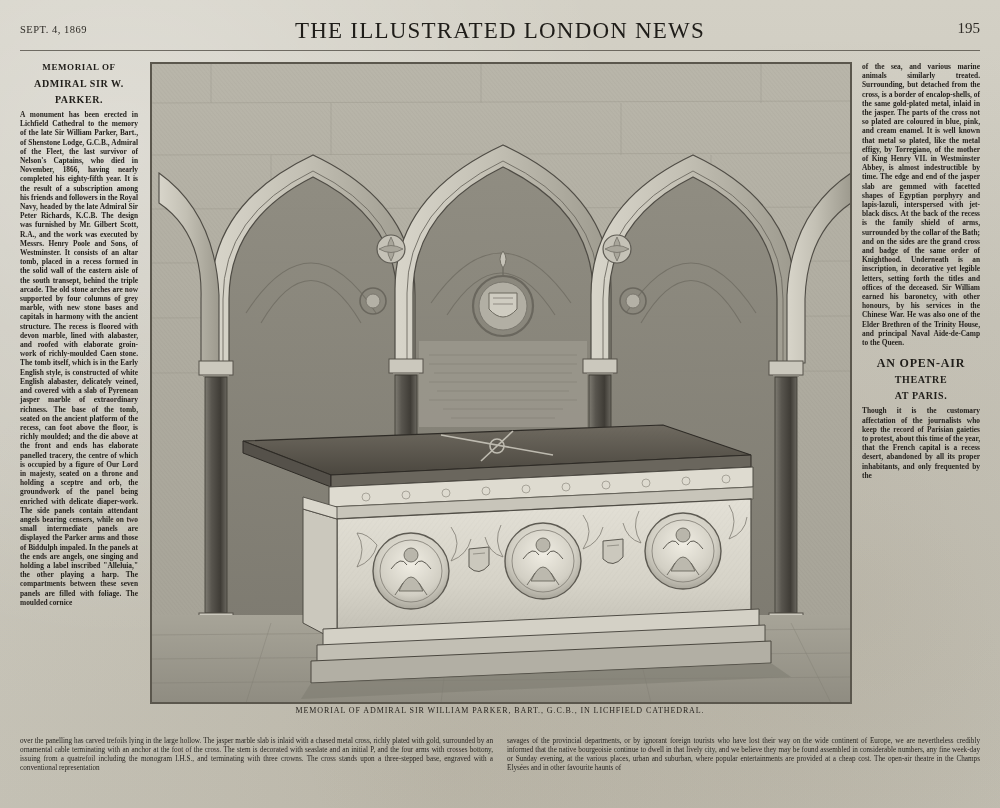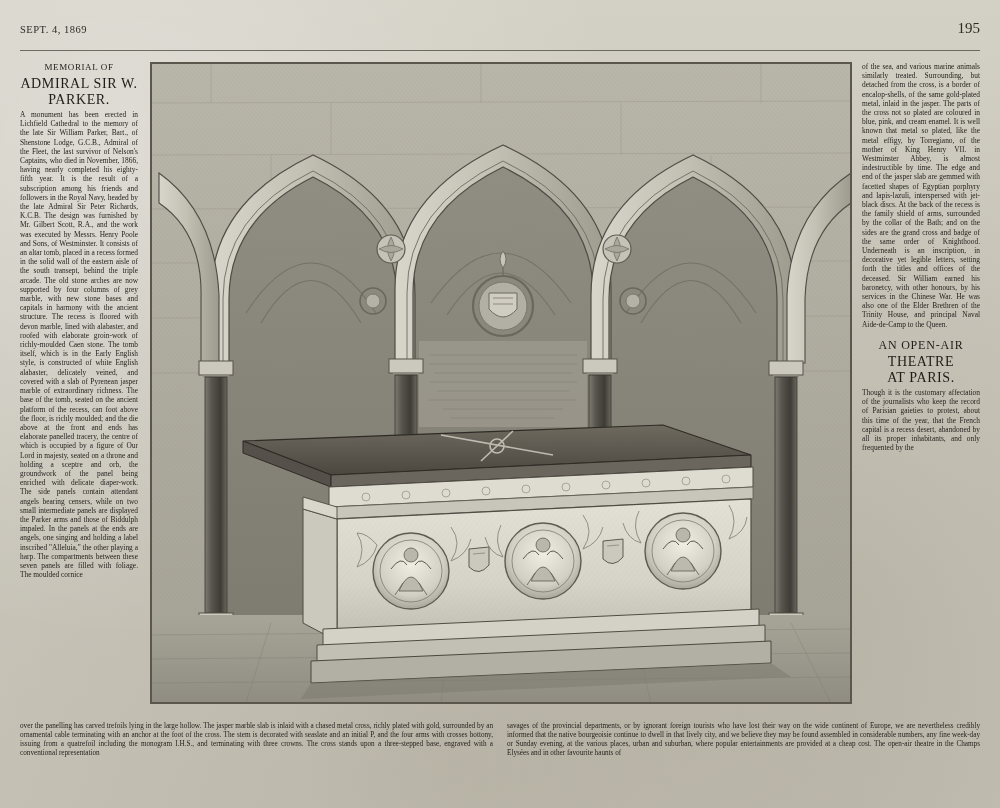--- a/index.html
+++ b/index.html
@@ -84,20 +84,21 @@
 
   
   .col {
     position: absolute;
     font-size: 7.4px;
     line-height: 9.2px;
     text-align: justify;
     color: #26231f;
     -webkit-hyphens: auto;
     hyphens: auto;
+    font-weight: bold;
   }
   .col p { margin: 0 0 4px 0; text-indent: 6px; }
   .col p.noindent { text-indent: 0; }
 
   .col-left {
     left: 20px;
     top: 62px;
     width: 118px;
   }
   .col-right {
@@ -107,21 +108,21 @@
   }
   .head {
     text-align: center;
     font-size: 9px;
     letter-spacing: 0.6px;
     line-height: 11px;
     margin: 0 0 5px 0;
     color: #1f1d19;
     text-transform: uppercase;
   }
-  .head.small { font-size: 14px; }
+  .head.small { font-size: 10px; }
   .head2 {
     text-align: center;
     font-size: 12px;
     letter-spacing: 0.8px;
     line-height: 12px;
     margin: 10px 0 5px 0;
     color: #1f1d19;
     text-transform: uppercase;
   }
 
@@ -159,34 +160,36 @@
     gap: 14px;
   }
   .bottom .bcol {
     flex: 1 1 0;
     font-size: 7.2px;
     line-height: 9px;
     text-align: justify;
     color: #26231f;
     -webkit-hyphens: auto;
     hyphens: auto;
+    margin-top: 15px;
   }
   .bottom .bcol p { margin: 0; text-indent: 6px; }
   .bottom .bcol p.noindent { text-indent: 0; }
 
   
   svg.engraving { display: block; }
 </style>
 </head>
 <body>
 
 <div class="page">
 
   <div class="masthead">
     <div class="issue-date">Sept. 4, 1869</div>
+    <div class="paper-title">THE ILLUSTRATED LONDON NEWS</div>
     <div class="page-number">195</div>
   </div>
   <div class="rule"></div>
 
   <div class="col col-left">
     <div class="head">MEMORIAL OF</div>
     <div class="head small">ADMIRAL SIR W.</div>
     <div class="head small">PARKER.</div>
     <p class="noindent">A monument has been erected in Lichfield Cathedral to the memory of the late Sir William Parker, Bart., of Shenstone Lodge, G.C.B., Admiral of the Fleet, the last survivor of Nelson's Captains, who died in November, 1866, having nearly completed his eighty-fifth year. It is the result of a subscription among his friends and followers in the Royal Navy, headed by the late Admiral Sir Peter Richards, K.C.B. The design was furnished by Mr. Gilbert Scott, R.A., and the work was executed by Messrs. Henry Poole and Sons, of Westminster. It consists of an altar tomb, placed in a recess formed in the solid wall of the eastern aisle of the south transept, behind the triple arcade. The old stone arches are now supported by four columns of grey marble, with new stone bases and capitals in harmony with the ancient structure. The recess is floored with devon marble, lined with alabaster, and roofed with elaborate groin-work of richly-moulded Caen stone. The tomb itself, which is in the Early English style, is constructed of white English alabaster, delicately veined, and covered with a slab of Pyrenean jasper marble of extraordinary richness. The base of the tomb, seated on the ancient platform of the recess, can foot above the floor, is richly moulded; and the die above at the front and ends has elaborate panelled tracery, the centre of which is occupied by a figure of Our Lord in majesty, seated on a throne and holding a sceptre and orb, the groundwork of the panel being enriched with delicate diaper-work. The side panels contain attendant angels bearing censers, while on two small intermediate panels are displayed the Parker arms and those of Biddulph impaled. In the panels at the ends are angels, one singing and holding a label inscribed "Alleluia," the other playing a harp. The compartments between these seven panels are filled with foliage. The moulded cornice</p>
   </div>
@@ -471,20 +474,21 @@
         <path d="M166 582 L614 562 L614 582 L166 602 Z" fill="#c2bfb4" stroke="#4f4c45" stroke-width="1"></path>
         <path d="M160 598 L620 578 L620 600 L160 620 Z" fill="#b2afa4" stroke="#4a473f" stroke-width="1"></path>
       </g>
 
       <path d="M160 620 L620 600 L640 614 L150 636 Z" fill="#7e7b71" opacity="0.55"></path>
 
       <rect x="0.5" y="0.5" width="699" height="639" fill="none" stroke="#5b574d" stroke-width="1"></rect>
     </svg>
   </div>
 
+  <div class="caption">MEMORIAL OF ADMIRAL SIR WILLIAM PARKER, BART., G.C.B., IN LICHFIELD CATHEDRAL.</div>
 
   <div class="bottom">
     <div class="bcol">
       <p class="noindent">over the panelling has carved trefoils lying in the large hollow. The jasper marble slab is inlaid with a chased metal cross, richly plated with gold, surrounded by an ornamental cable terminating with an anchor at the foot of the cross. The stem is decorated with seaslate and an initial P, and the four arms with crosses bottony, issuing from a quatrefoil including the monogram I.H.S., and terminating with three crowns. The cross stands upon a three-stepped base, engraved with a conventional representation</p>
     </div>
     <div class="bcol">
       <p class="noindent">savages of the provincial departments, or by ignorant foreign tourists who have lost their way on the wide continent of Europe, we are nevertheless credibly informed that the native bourgeoisie continue to dwell in that lively city, and we believe they may be found assembled in considerable numbers, any fine week-day or Sunday evening, at the various places, urban and suburban, where popular entertainments are provided at a cheap cost. The open-air theatre in the Champs Elysées and in other favourite haunts of</p>
     </div>
   </div>
 

